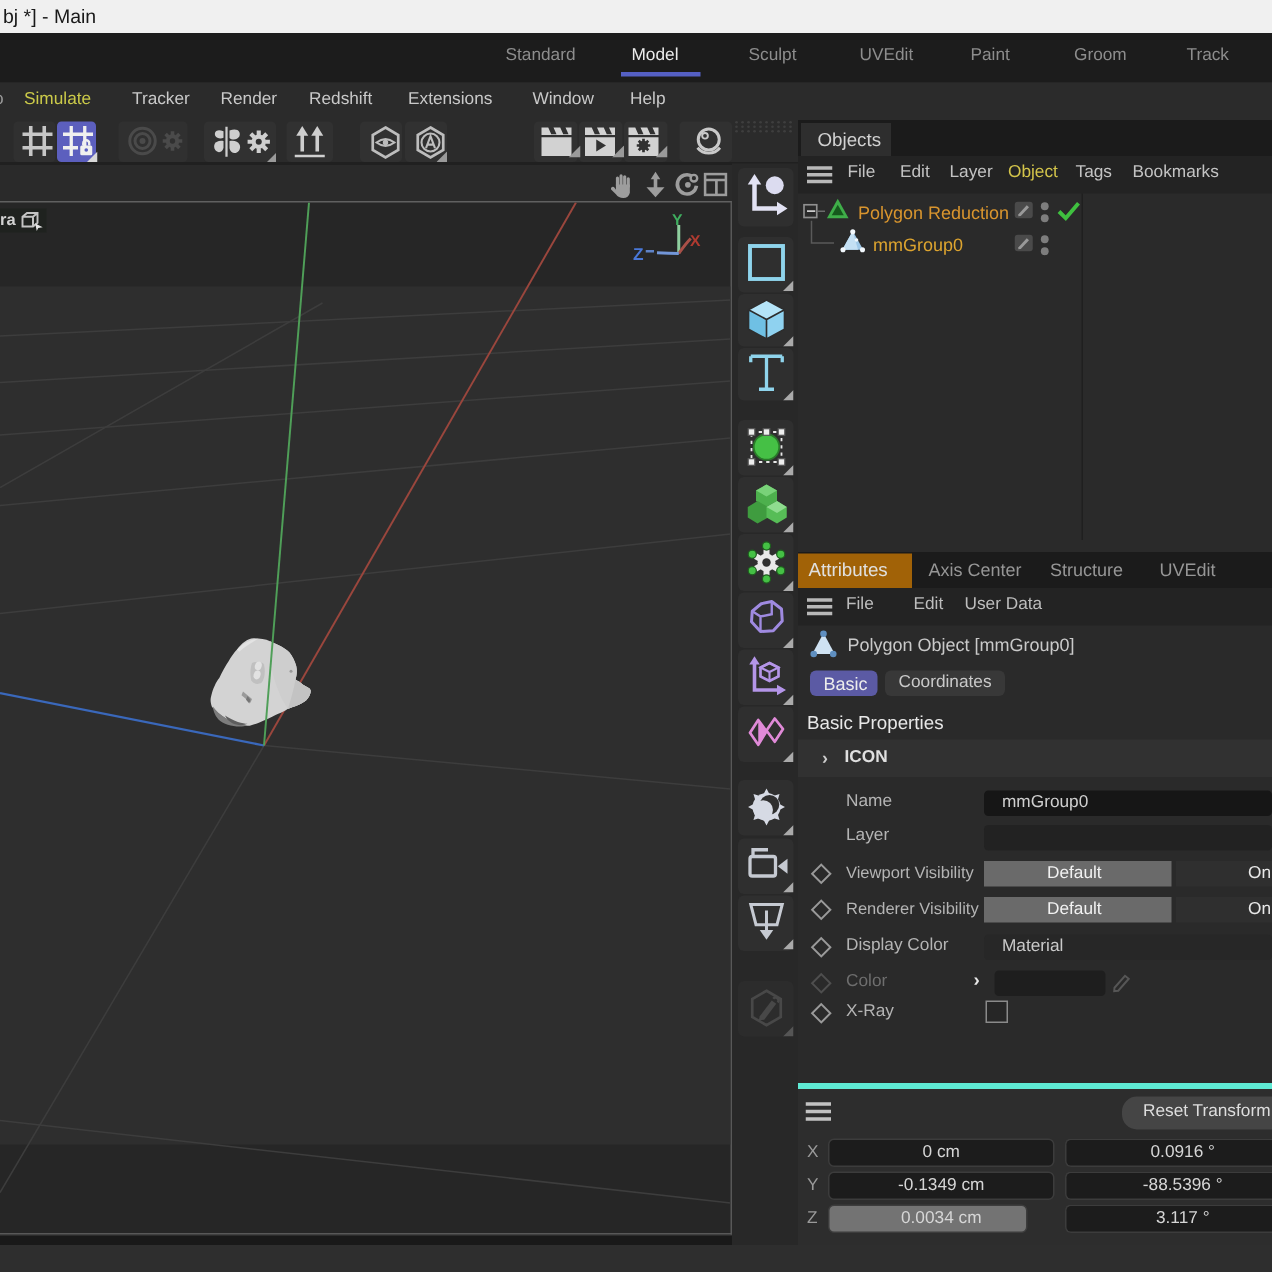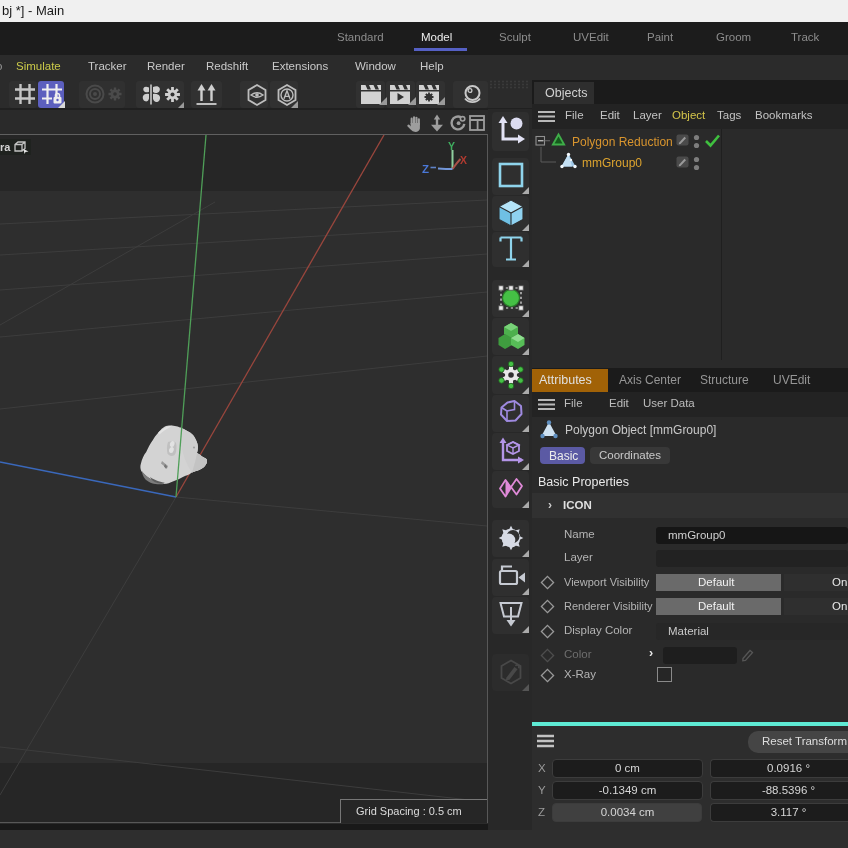--- a/index.html
+++ b/index.html
@@ -283,23 +283,20 @@
       </g>
     </svg>
 
     <div class="abs" style="left:0px;top:4px;width:31px;height:16px;background:#1f221f;"></div>
     <div class="abs txt" style="left:0px;top:6px;font-size:11px;color:#d2d2d2;font-weight:bold;">ra</div>
     <svg class="abs" style="left:14px;top:6px;" width="15" height="13" viewBox="0 0 15 13">
       <path d="M1 3.5 L4 1 L11 1 L11 7.5 L8 10 L1 10 Z M1 3.5 L8 3.5 L8 10 M8 3.5 L11 1" stroke="#c4c4c4" stroke-width="1.3" fill="none"></path>
       <path d="M9.5 8 L14.5 10.5 L11.5 11 L10.5 13 Z" fill="#e8e8e8"></path>
     </svg>
 
-    <div class="abs" style="left:340px;top:664px;width:147px;height:24px;background:#262626;border:1px solid #767676;border-right:none;border-bottom:none;">
-      <div class="abs txt" style="left:15px;top:5px;font-size:11px;color:#dcdcdc;">Grid Spacing : 0.5 cm</div>
-    </div>
   </div>
 
   <div class="abs" id="toolcol" style="left:488px;top:109px;width:44px;height:723px;background:#282828;">
 
     <div class="abs" style="left:4px;top:3px;width:37px;height:39px;background:#2f2f2f;border-radius:4px;"></div>
     <div class="abs" style="left:4px;top:49px;width:37px;height:37px;background:#2f2f2f;border-radius:4px;"></div>
     <div class="abs" style="left:4px;top:87px;width:37px;height:35px;background:#2f2f2f;border-radius:4px;"></div>
     <div class="abs" style="left:4px;top:123px;width:37px;height:35px;background:#2f2f2f;border-radius:4px;"></div>
     <div class="abs" style="left:4px;top:171px;width:37px;height:37px;background:#2f2f2f;border-radius:4px;"></div>
     <div class="abs" style="left:4px;top:209px;width:37px;height:37px;background:#2f2f2f;border-radius:4px;"></div>
@@ -658,21 +655,21 @@
 
     <div class="abs txt" style="left:6px;top:58px;font-size:11.5px;color:#9a9a9a;">Y</div>
     <div class="abs" style="left:20px;top:55px;width:151px;height:19px;background:#1c1c1c;border:1px solid #3c3c3c;border-radius:4px;">
       <div class="abs txt" style="left:0;top:2px;width:149px;text-align:center;font-size:11.5px;color:#d6d6d6;">-0.1349 cm</div>
     </div>
     <div class="abs" style="left:178px;top:55px;width:138px;height:19px;background:#1c1c1c;border:1px solid #3c3c3c;border-radius:4px 0 0 4px;border-right:none;">
       <div class="abs txt" style="left:0;top:2px;width:155px;text-align:center;font-size:11.5px;color:#d6d6d6;">-88.5396 °</div>
     </div>
 
     <div class="abs txt" style="left:6px;top:80px;font-size:11.5px;color:#9a9a9a;">Z</div>
-    <div class="abs" style="left:20px;top:77px;width:150px;height:19px;background:#404040;border:1px solid #3c3c3c;border-radius:4px;">
+    <div class="abs" style="left:20px;top:77px;width:133px;height:19px;background:#737373;border:1px solid #3c3c3c;border-radius:4px;">
       <div class="abs txt" style="left:0;top:2px;width:149px;text-align:center;font-size:11.5px;color:#d6d6d6;">0.0034 cm</div>
     </div>
     <div class="abs" style="left:178px;top:77px;width:138px;height:19px;background:#1c1c1c;border:1px solid #3c3c3c;border-radius:4px 0 0 4px;border-right:none;">
       <div class="abs txt" style="left:0;top:2px;width:155px;text-align:center;font-size:11.5px;color:#d6d6d6;">3.117 °</div>
     </div>
   </div>
 
   <div class="abs" style="left:0;top:824px;width:488px;height:6px;background:#191919;"></div>
   <div class="abs" style="left:0;top:830px;width:848px;height:18px;background:#2e2e2e;"></div>
 

